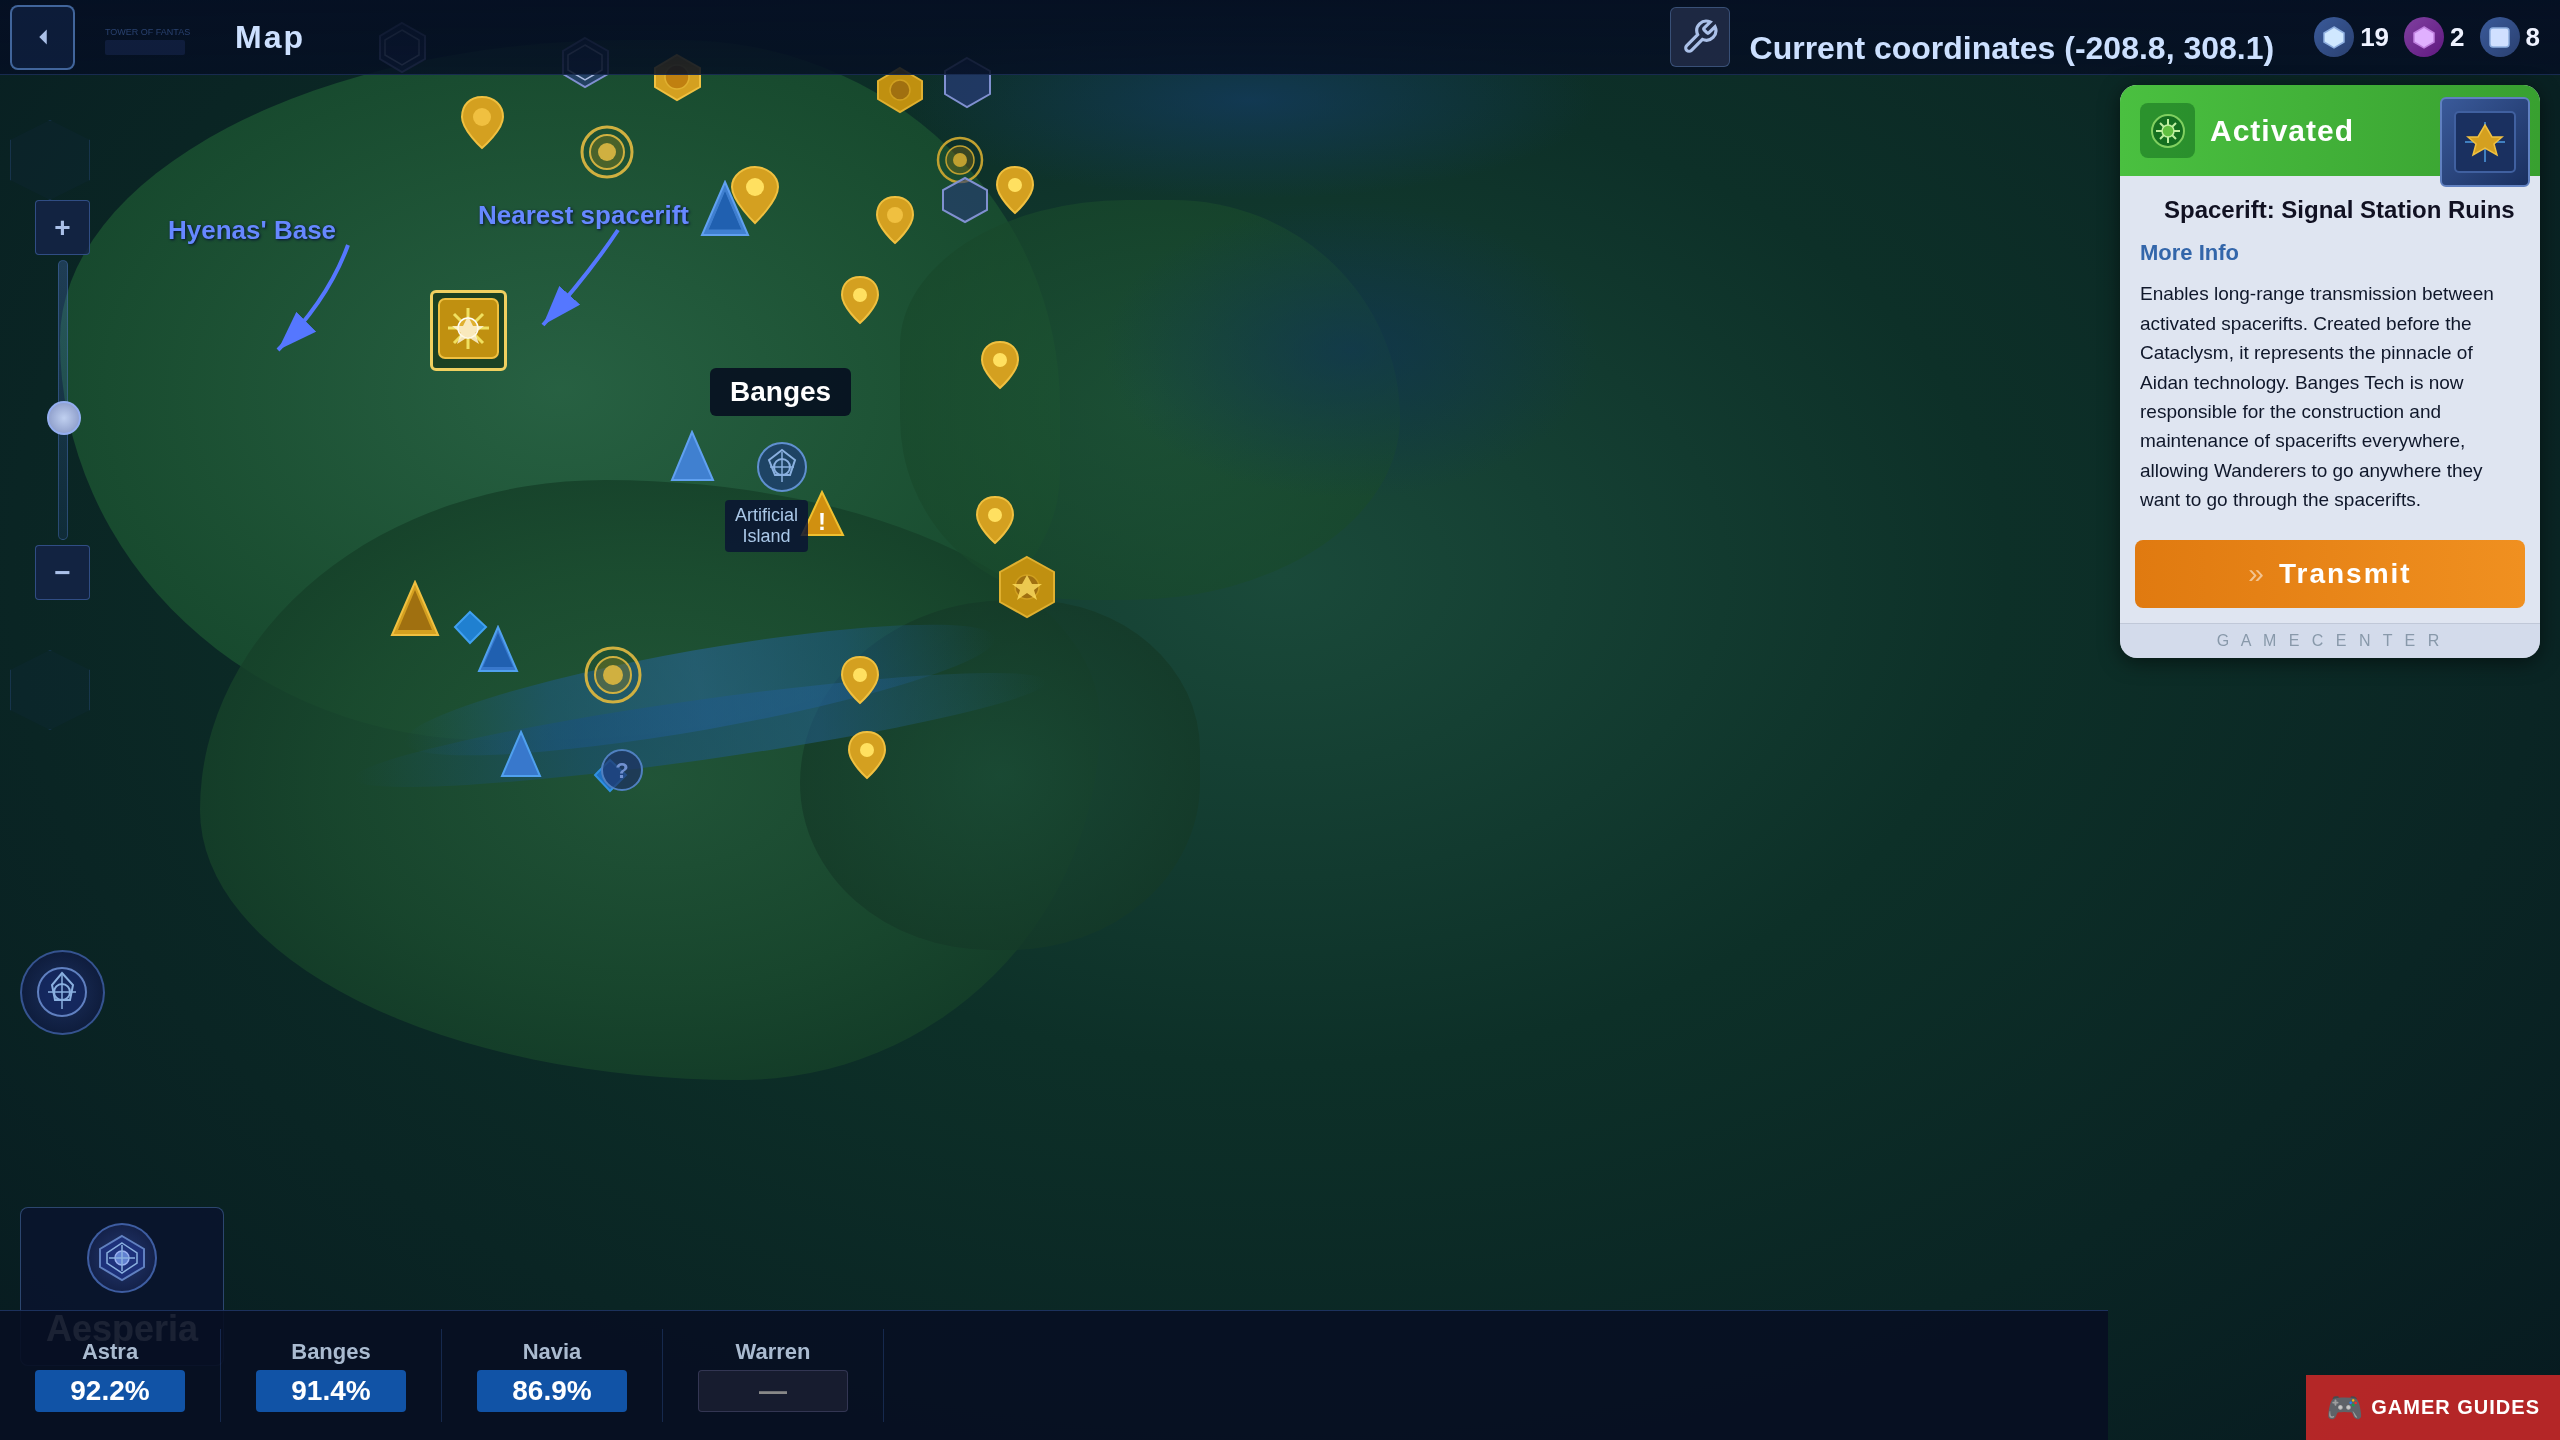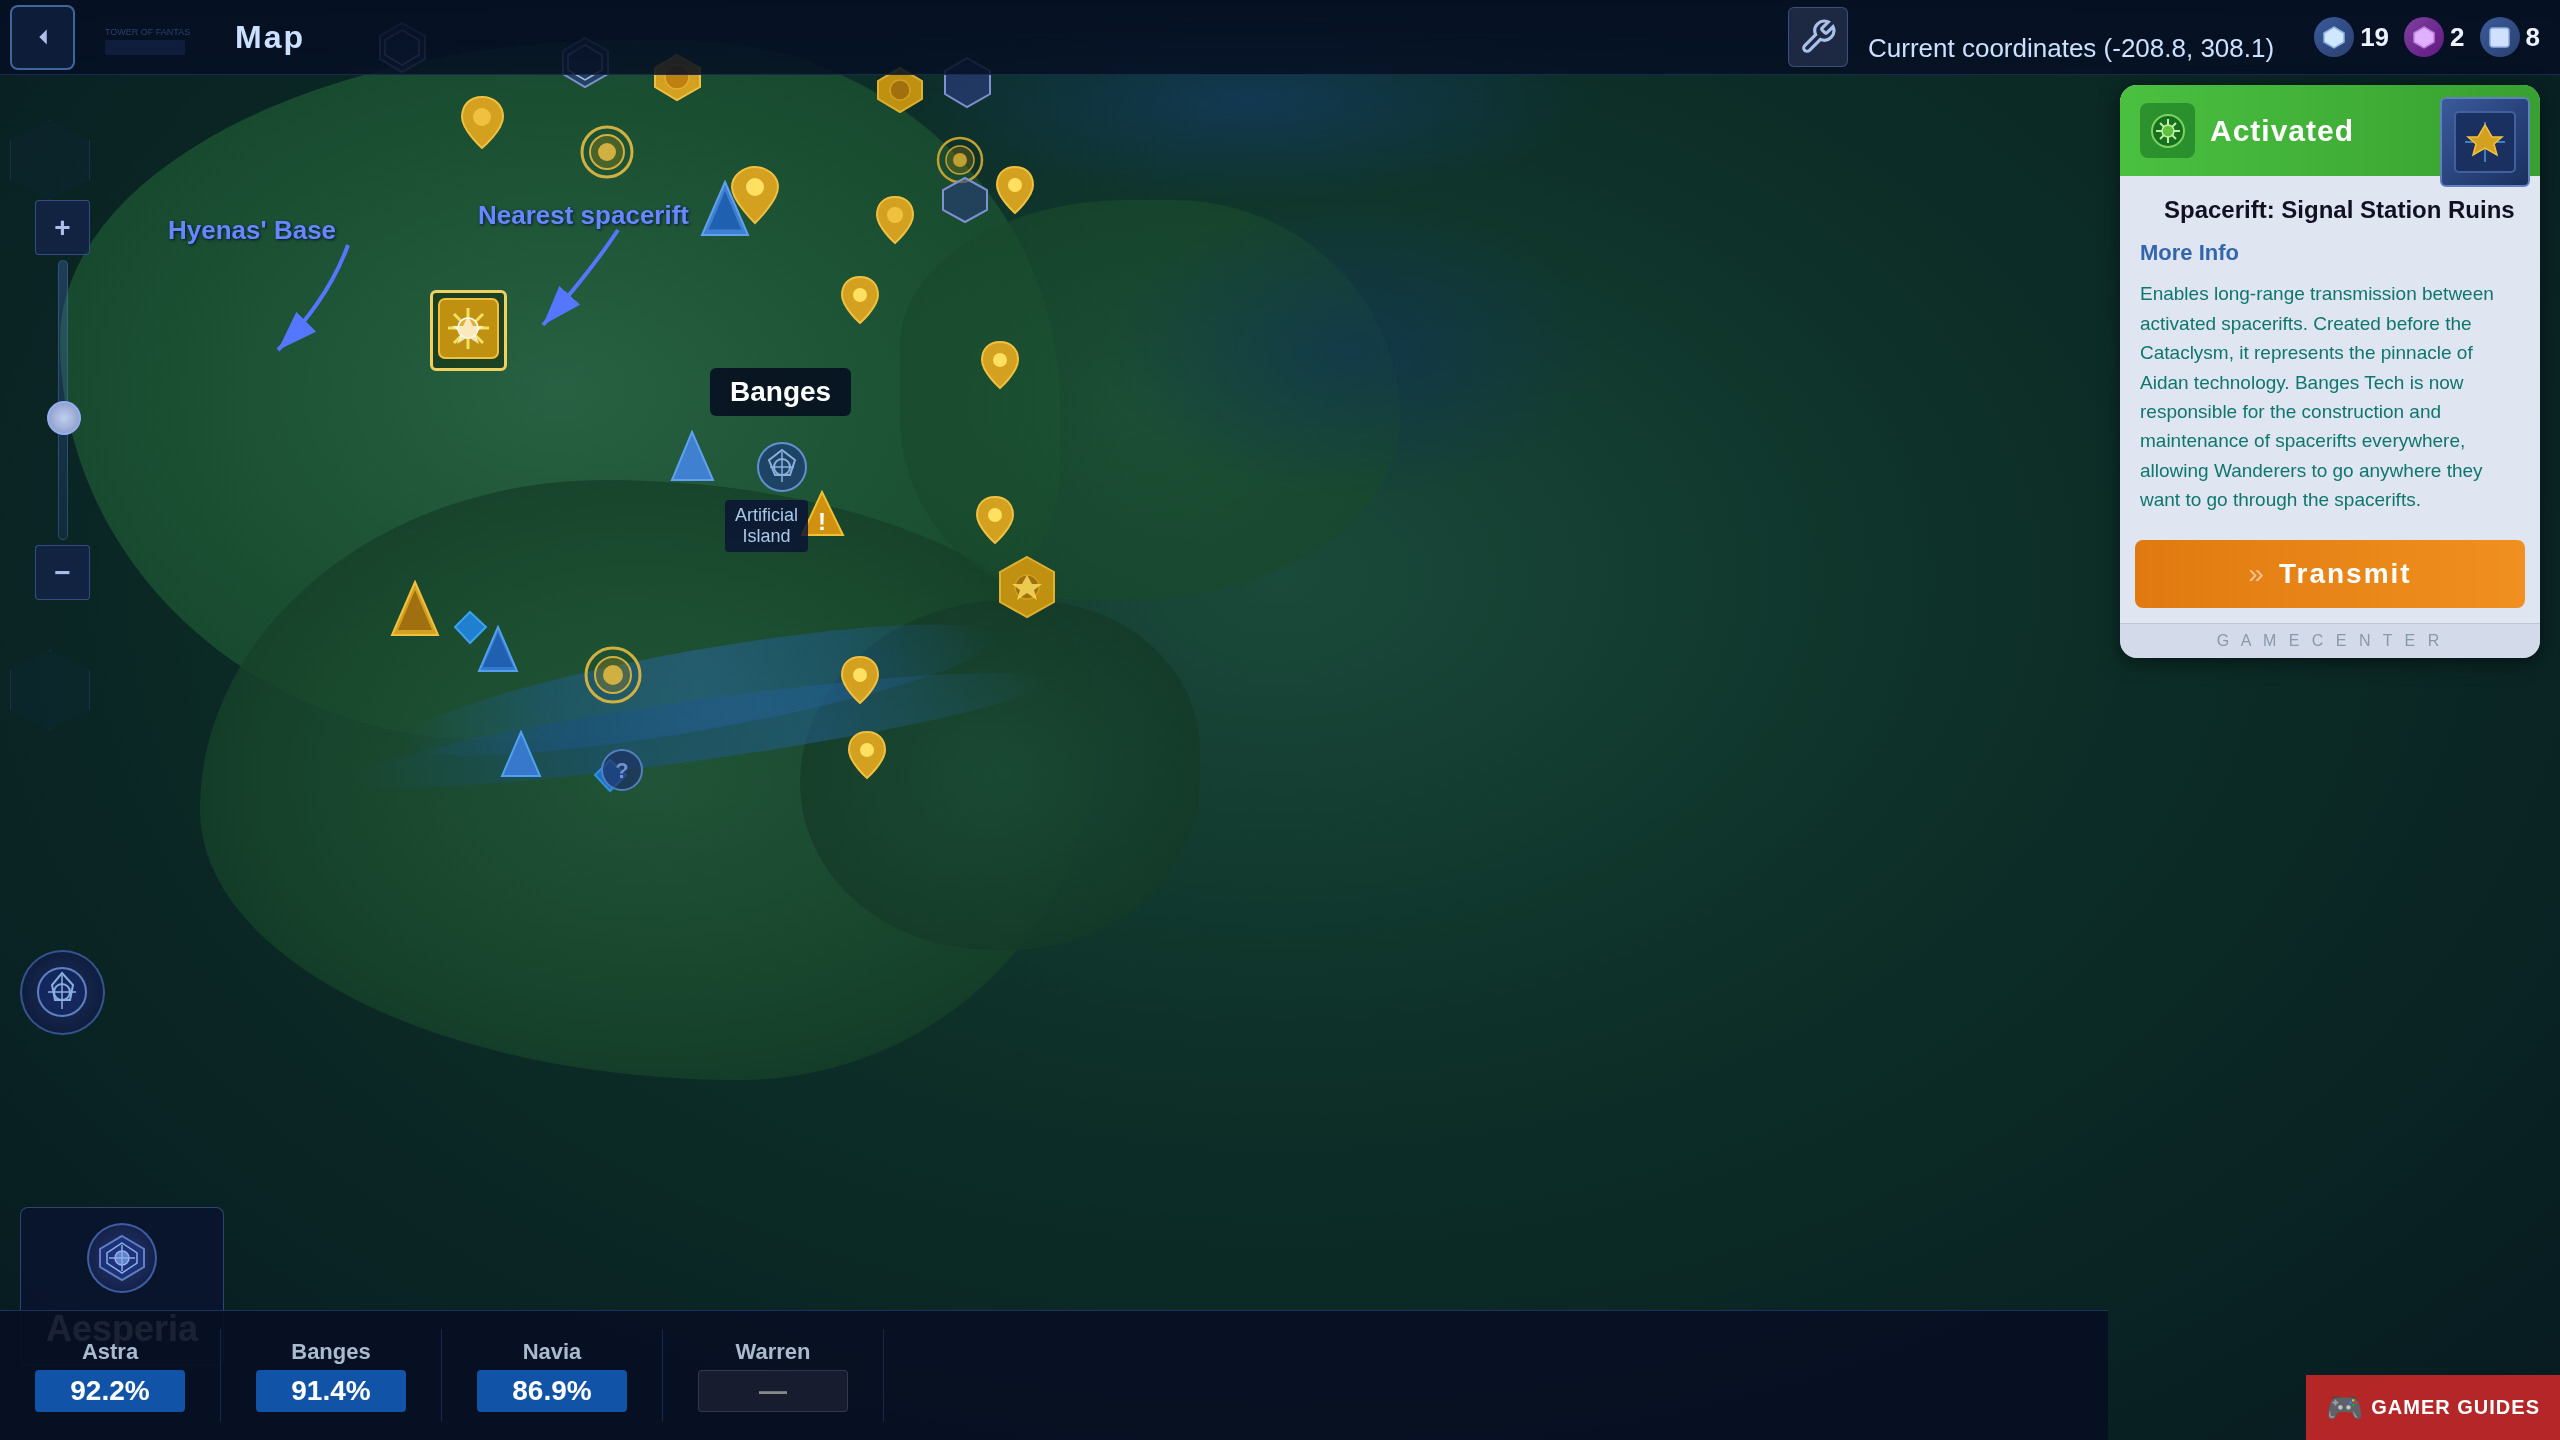--- a/index.html
+++ b/index.html
@@ -140,24 +140,24 @@
       width: 60px; height: 60px;
       background: rgba(40,50,80,0.7);
       border: 1px solid rgba(100,140,200,0.4);
       border-radius: 6px;
       display: flex; align-items: center; justify-content: center;
       cursor: pointer;
       margin-right: 20px;
     }
 
     #coordinates {
-      font-size: 26px;
+      font-size: 32px;
       color: #cce0ff;
       margin-right: 40px;
-      font-weight: 400;
+      font-weight: 700;
       margin-top: 22px;
     }
 
     .topbar-icon-group {
       display: flex; align-items: center;
       margin-right: 20px;
       gap: 15px;
     }
 
     .topbar-icon-item {
@@ -345,21 +345,21 @@
     #more-info-label {
       padding: 10px 20px 5px;
       font-size: 22px;
       color: #3366aa;
       font-weight: bold;
     }
 
     #panel-description {
       padding: 8px 20px 20px;
       font-size: 19px;
-      color: #0f766e;
+      color: #0f172a;
       line-height: 1.55;
     }
 
     #transmit-btn {
       margin: 5px 15px 15px;
       background: linear-gradient(90deg, #e07a10, #f09020);
       border: none;
       border-radius: 8px;
       padding: 18px 30px;
       width: calc(100% - 30px);

